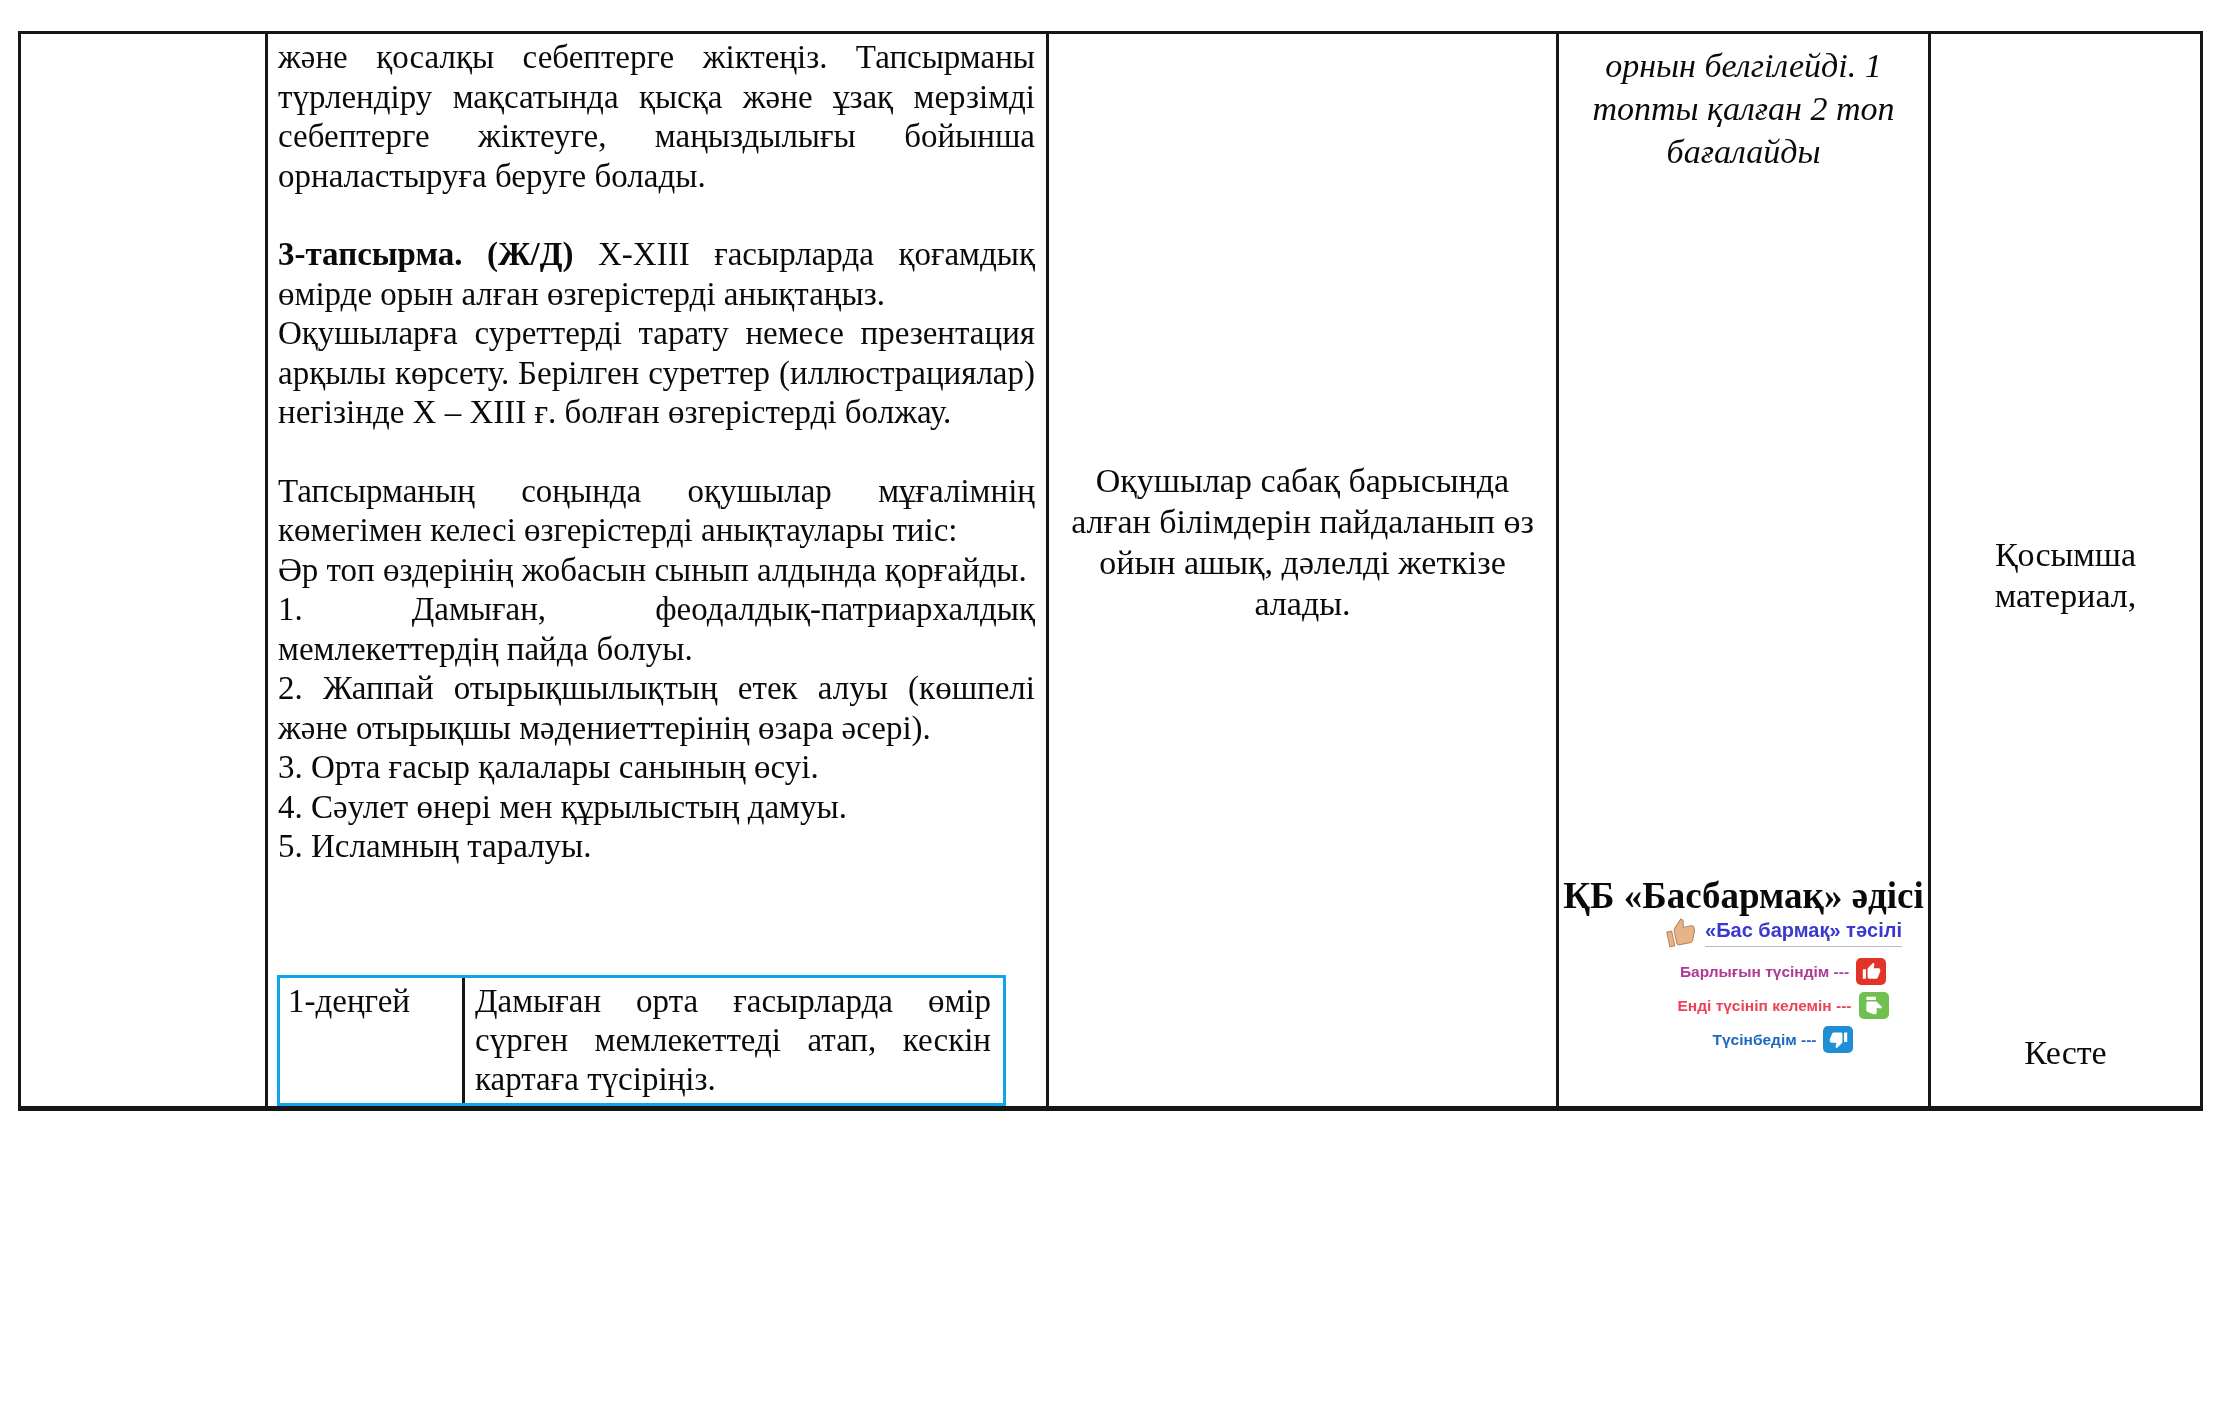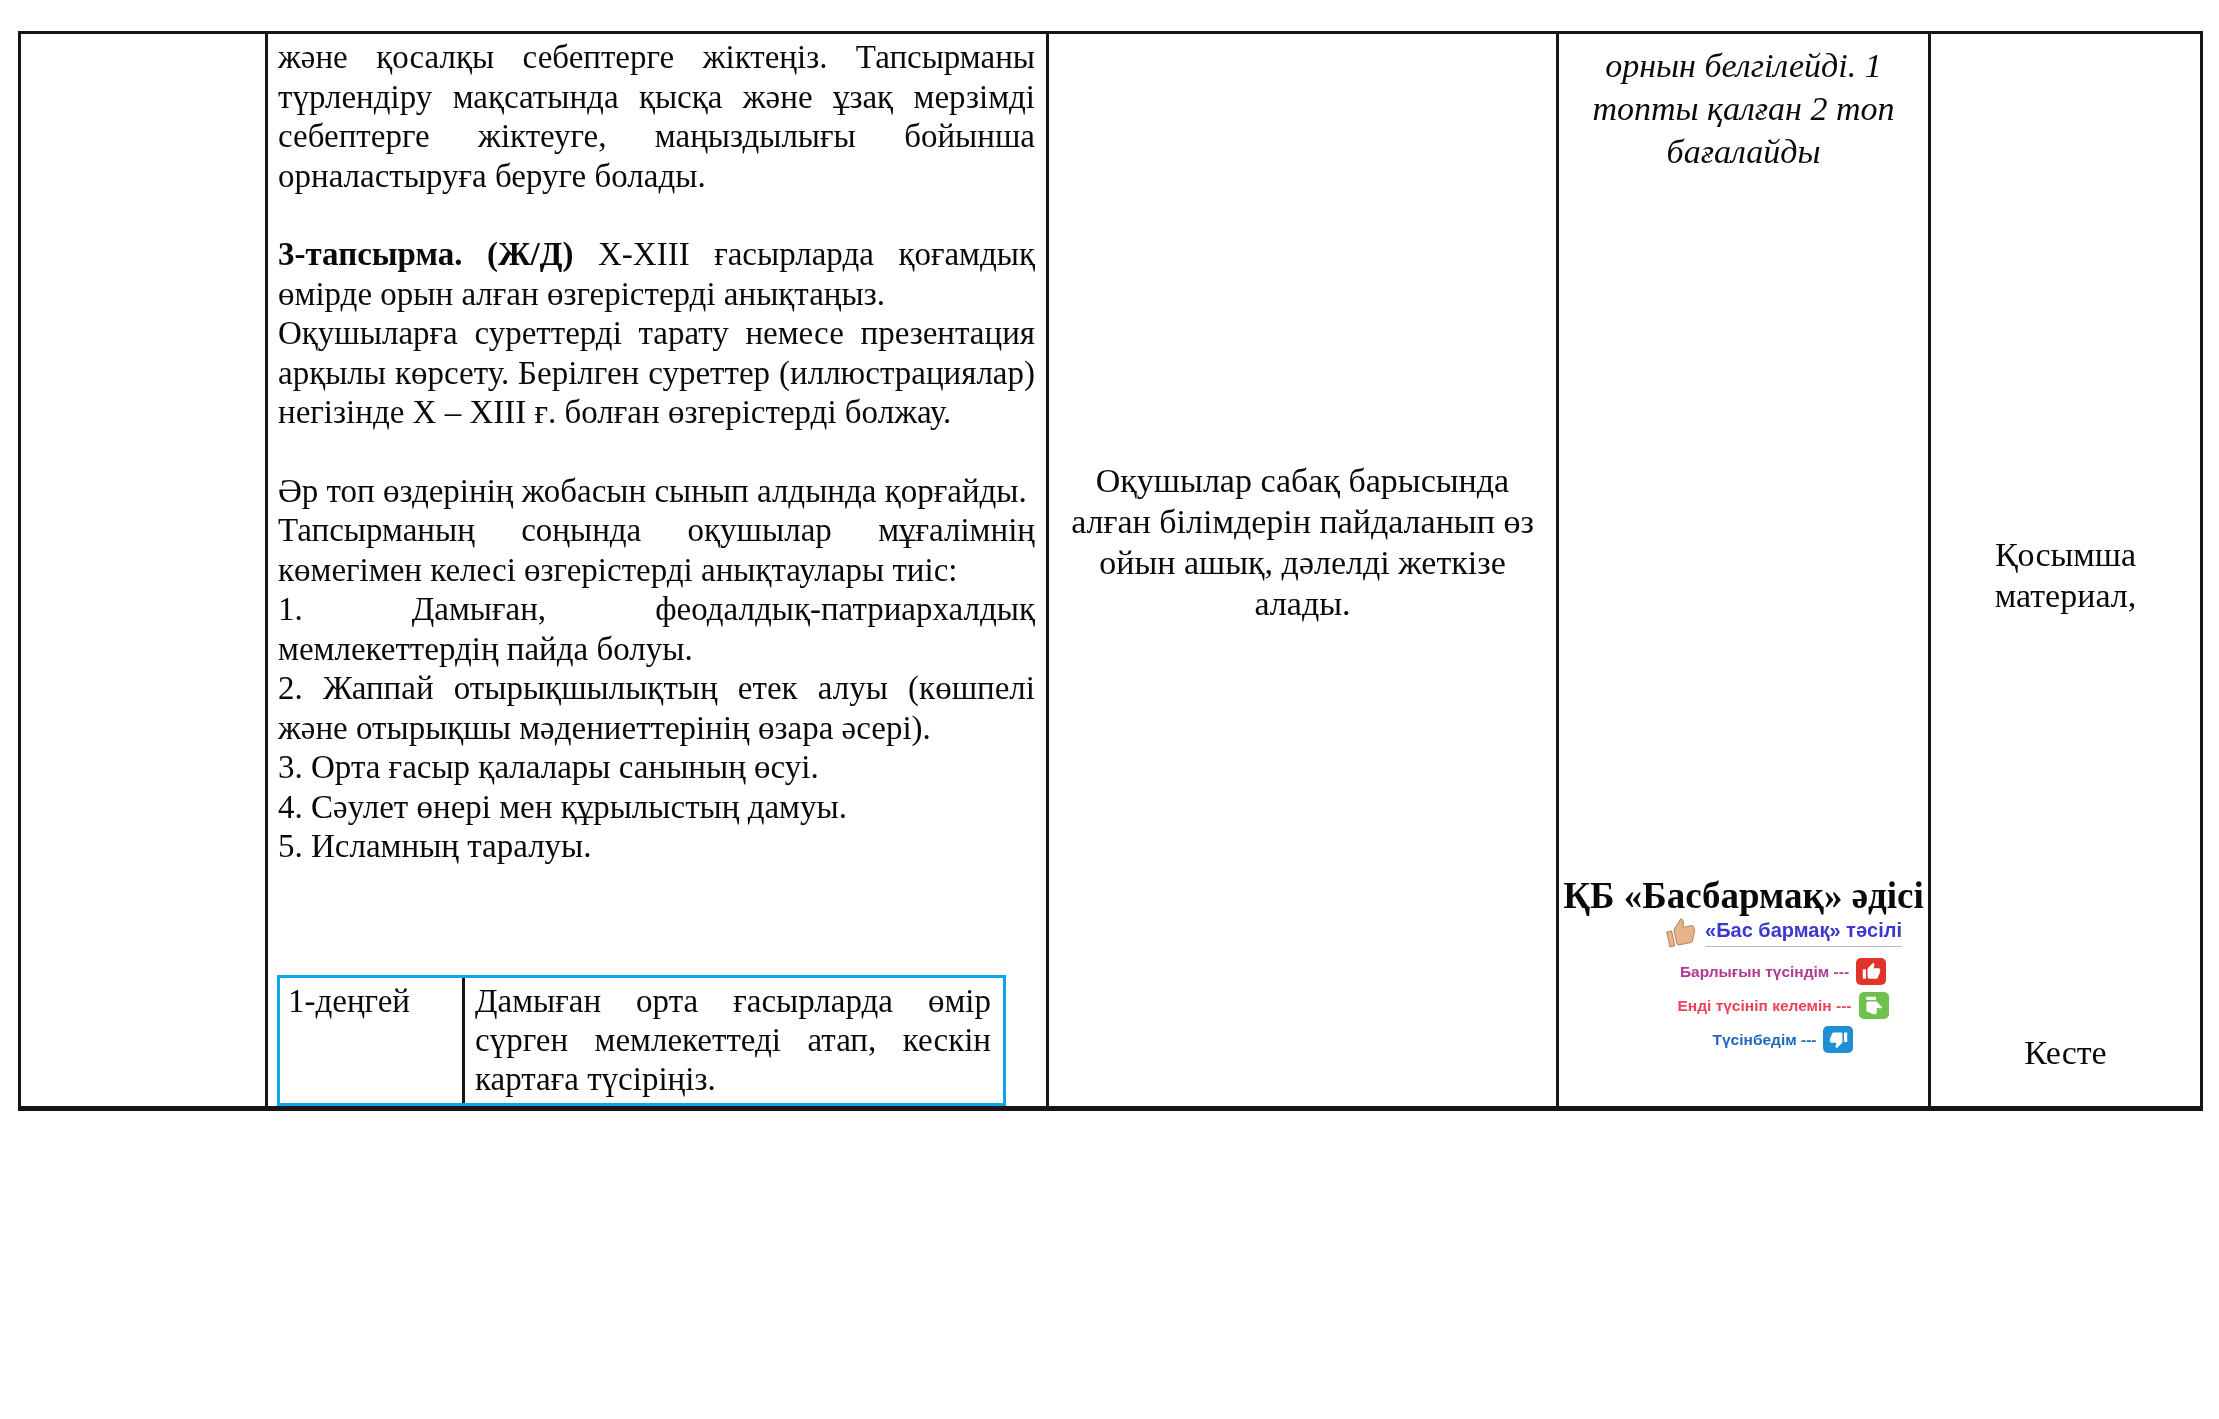--- a/index.html
+++ b/index.html
@@ -131,22 +131,22 @@
 <div class="doc-table">
 
   <div class="cell"></div>
 
   <div class="cell main-cell">
     <p>және қосалқы себептерге жіктеңіз. Тапсырманы түрлендіру мақсатында қысқа және ұзақ мерзімді себептерге жіктеуге, маңыздылығы бойынша орналастыруға беруге болады.</p>
     <div class="spacer"></div>
     <p><span class="b">3-тапсырма. (Ж/Д)</span><span> Х-ХІІІ ғасырларда қоғамдық өмірде орын алған өзгерістерді анықтаңыз.</span></p>
     <p>Оқушыларға суреттерді тарату немесе презентация арқылы көрсету. Берілген суреттер (иллюстрациялар) негізінде Х – ХІІІ ғ. болған өзгерістерді болжау.</p>
     <div class="spacer"></div>
+    <p>Тапсырманың соңында оқушылар мұғалімнің көмегімен келесі өзгерістерді анықтаулары тиіс:</p>
     <p>Әр топ өздерінің жобасын сынып алдында қорғайды.</p>
-    <p>Тапсырманың соңында оқушылар мұғалімнің көмегімен келесі өзгерістерді анықтаулары тиіс:</p>
     <p>1. Дамыған, феодалдық-патриархалдық мемлекеттердің пайда болуы.</p>
     <p>2. Жаппай отырықшылықтың етек алуы (көшпелі және отырықшы мәдениеттерінің өзара әсері).</p>
     <p>3. Орта ғасыр қалалары санының өсуі.</p>
     <p>4. Сәулет өнері мен құрылыстың дамуы.</p>
     <p>5. Исламның таралуы.</p>
     <div class="spacer"></div>
 
     <div class="level-table">
       <div class="lt-level">1-деңгей</div>
       <div class="lt-task">Дамыған орта ғасырларда өмір сүрген мемлекеттеді атап, кескін картаға түсіріңіз.</div>

